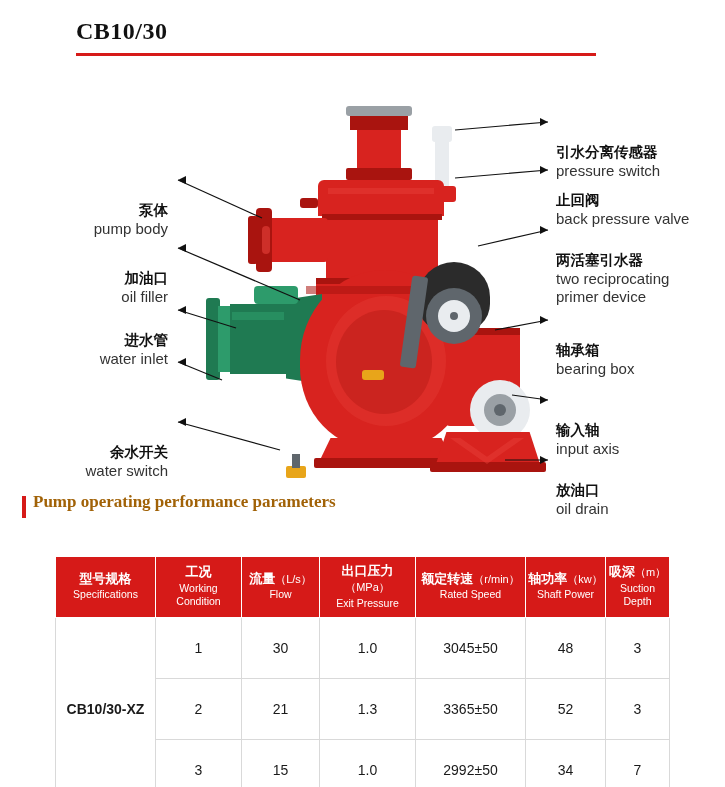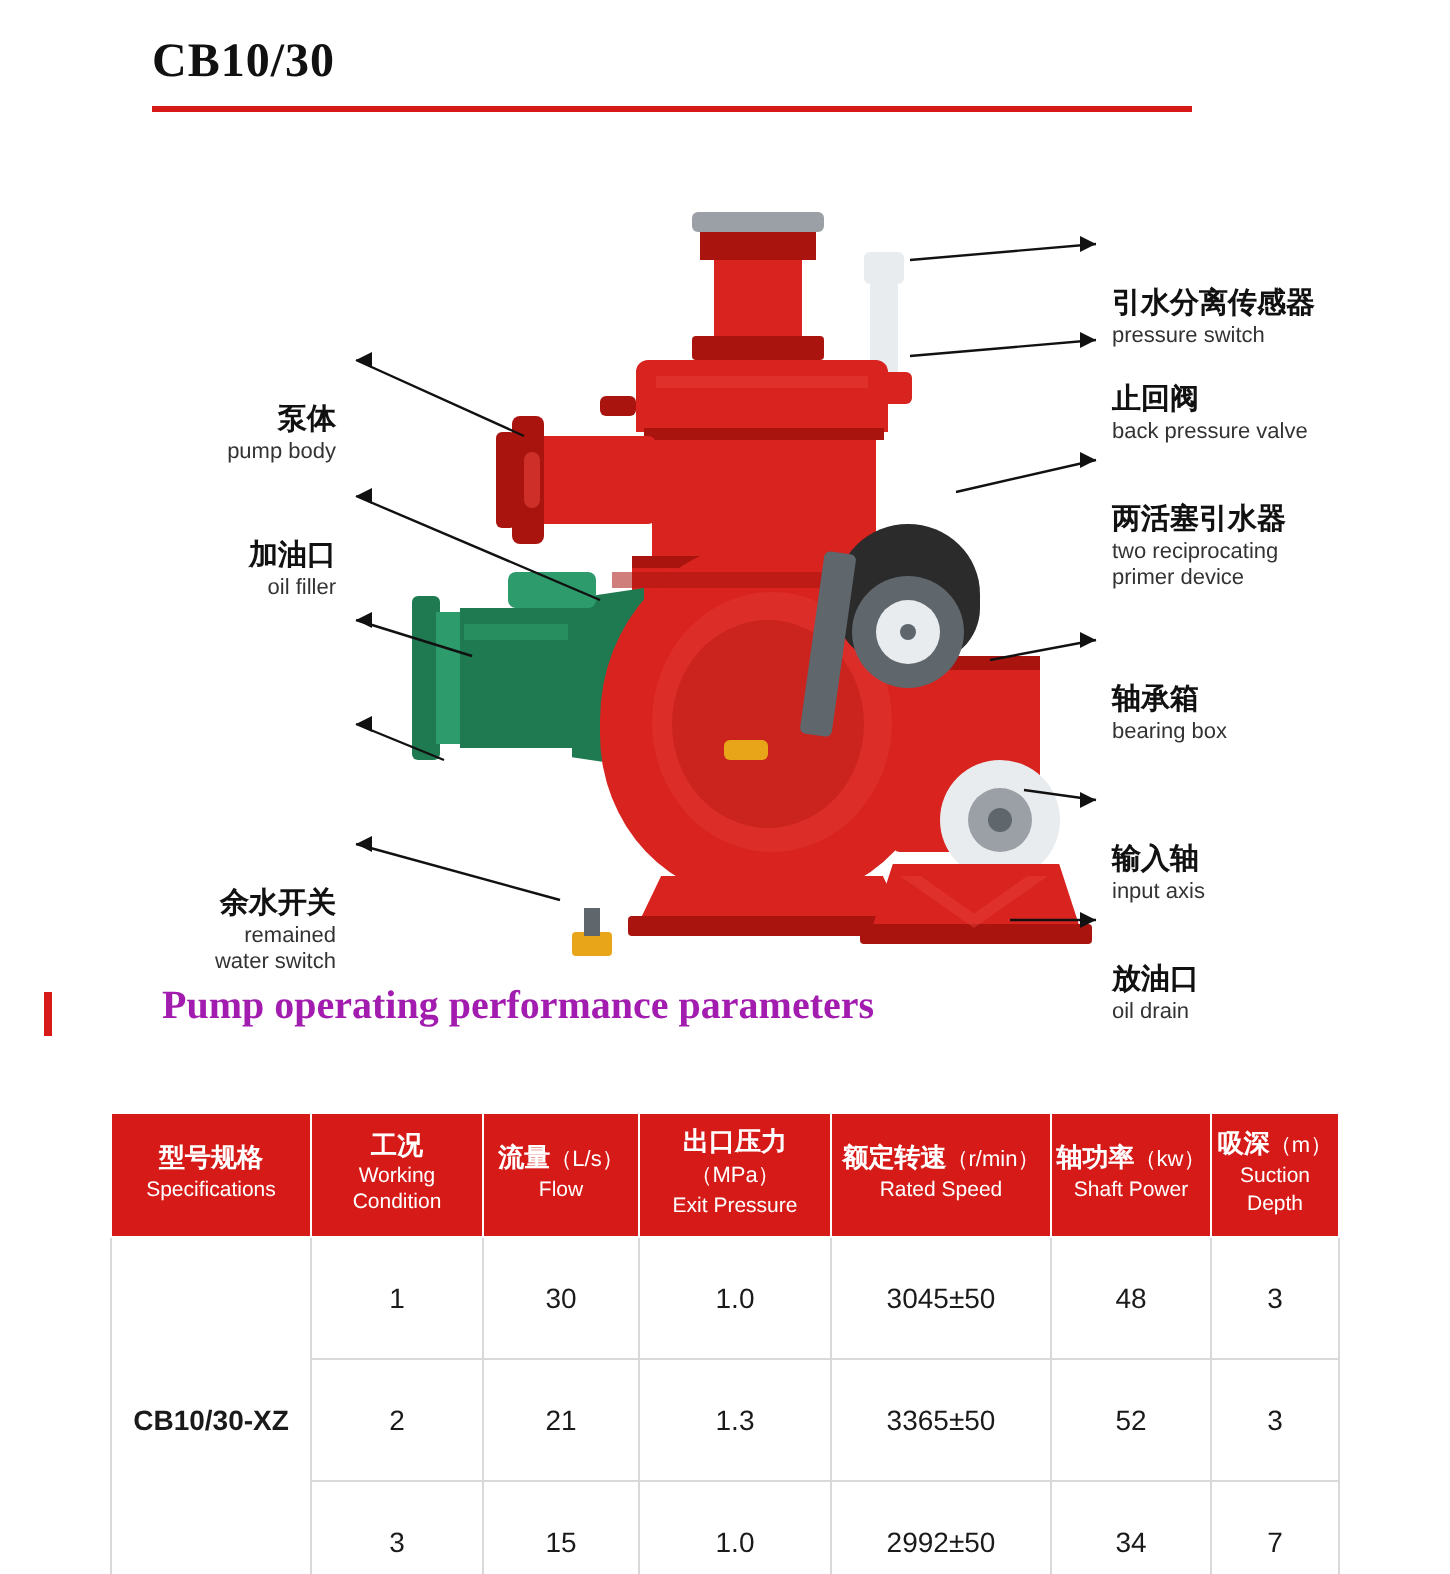--- a/index.html
+++ b/index.html
@@ -61,21 +61,21 @@
     margin-top: 40px;
   }
   .callout .cn {
     font-size: 14.5px;
     font-weight: bold;
     color: #111111;
     display: block;
     white-space: nowrap;
   }
   .callout .en {
-    font-size: 11px;
+    font-size: 15px;
     color: #333333;
     display: block;
     white-space: nowrap;
   }
   .callout.right-al { text-align: right; }
   .callout.left-al  { text-align: left; }
 
   
   .leaders {
     position: absolute;
@@ -117,23 +117,22 @@
     left: 22px; top: 4px;
     width: 4px;
     height: 22px;
     background: #d61a18;
   }
   .section-title {
     position: absolute;
     left: 33px; top: 0px;
     font-family: "Liberation Serif", serif;
     font-weight: bold;
-    font-size: 20px;
-    color: #a21caf;
-    margin-left: 48px;
+    font-size: 17px;
+    color: #a16207;
   }
 
   
   .table-wrap {
     position: absolute;
     left: 55px; top: 556px;
     width: 614px;
   }
   table.spec {
     border-collapse: collapse;
@@ -311,23 +310,26 @@
     </div>
 
     <div class="callout right-al" style="left:0px; top:102px; width:168px;">
       <span class="cn">泵体</span>
       <span class="en">pump body</span>
     </div>
     <div class="callout right-al" style="left:0px; top:170px; width:168px;">
       <span class="cn">加油口</span>
       <span class="en">oil filler</span>
     </div>
+    <div class="callout right-al" style="left:0px; top:232px; width:168px;">
+      <span class="cn">进水管</span>
+      <span class="en">water inlet</span>
+    </div>
     <div class="callout right-al" style="left:0px; top:344px; width:168px;">
       <span class="cn">余水开关</span>
-      <span class="en">remained</span>
       <span class="en">water switch</span>
     </div>
   </div>
 
   <div class="section-head">
     <div class="section-rule"></div>
     <div class="section-title">Pump operating performance parameters</div>
   </div>
 
   <div class="table-wrap">

